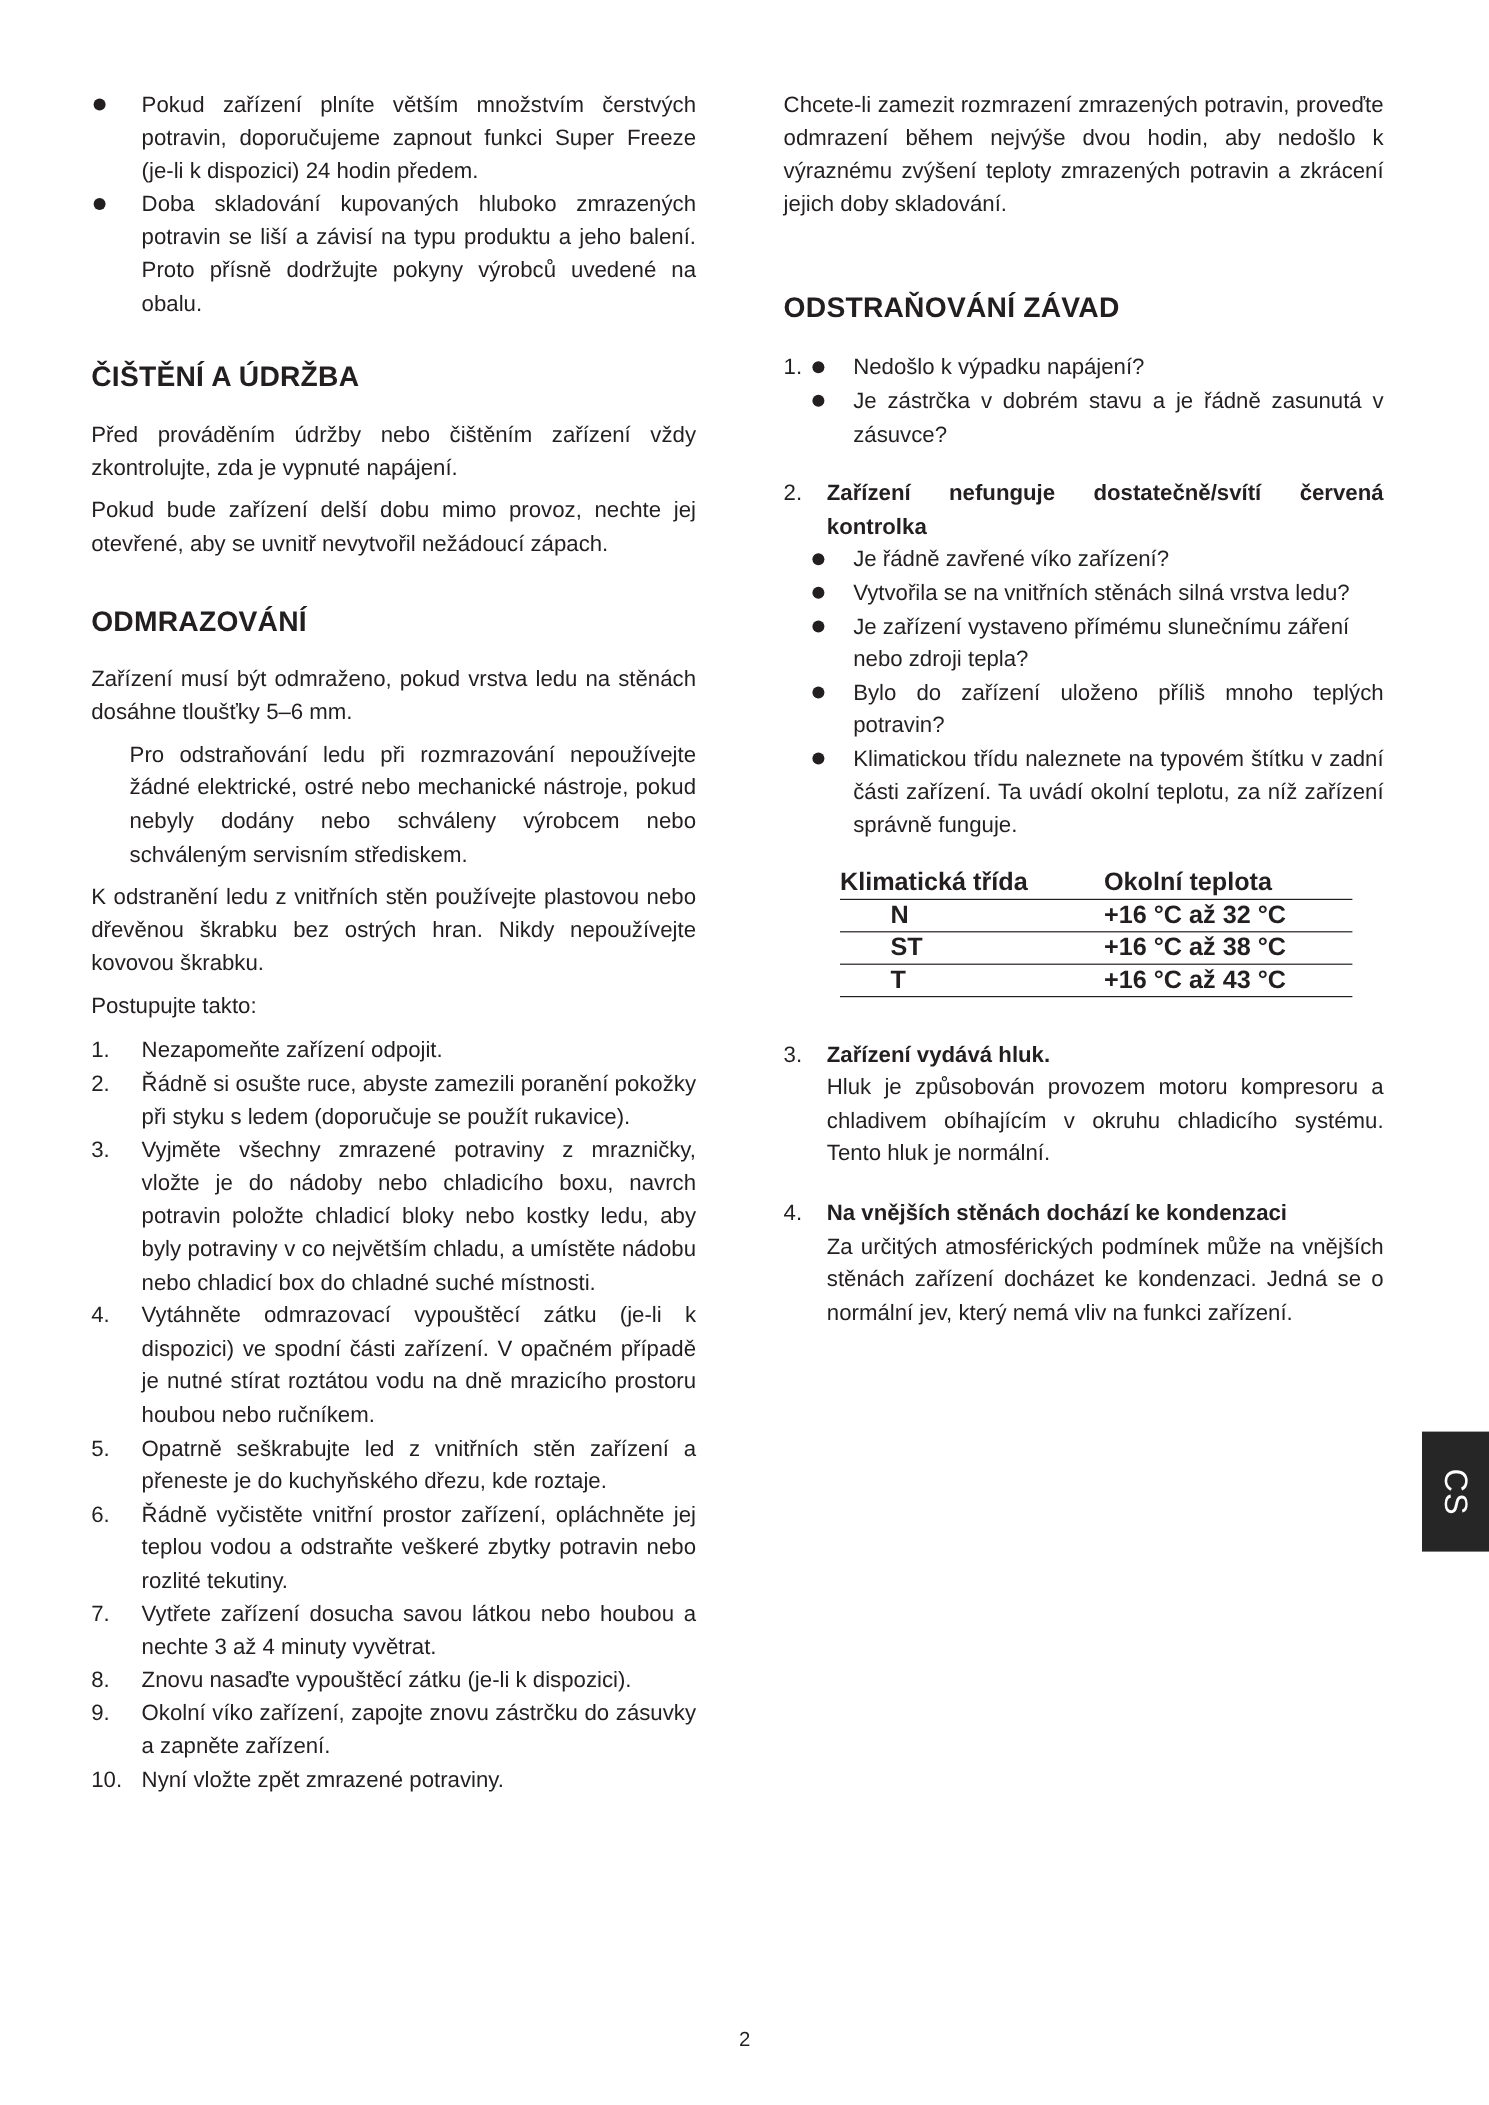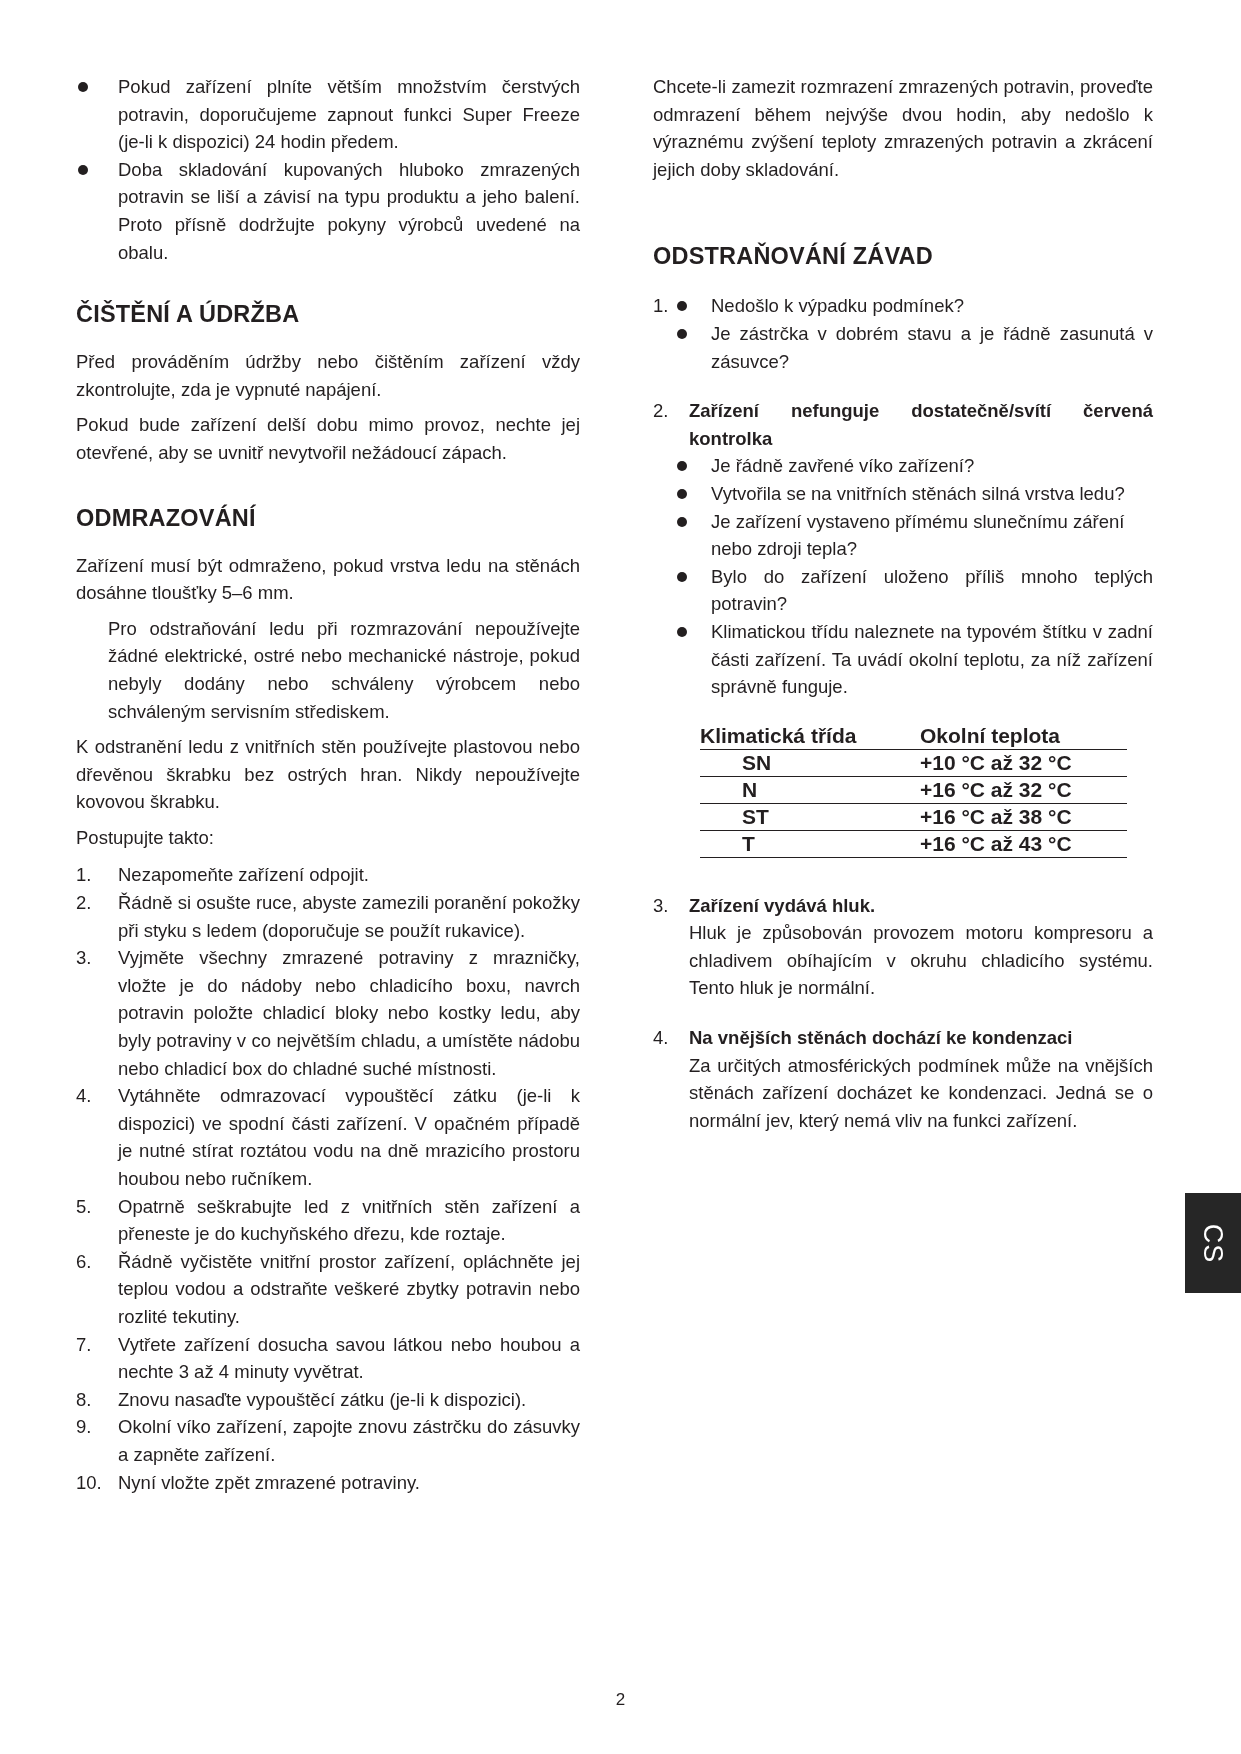--- a/index.html
+++ b/index.html
@@ -67,43 +67,39 @@
   </div>
 </div>
 
 <div class="col col-right">
   <p class="txt">Chcete-li zamezit rozmrazení zmrazených potravin, proveďte odmrazení během nejvýše dvou hodin, aby nedošlo k výraznému zvýšení teploty zmrazených potravin a zkrácení jejich doby skladování.</p>
 
   <div class="h2" style="margin-top:60px;">ODSTRAŇOVÁNÍ ZÁVAD</div>
 
   <div class="trouble" style="margin-top:22px;">
     <span class="num">1.</span>
-    <div class="sub-bullet"><span class="dot"></span><span>Nedošlo k výpadku podmínek?</span></div>
+    <div class="sub-bullet"><span class="dot"></span><span>Nedošlo k výpadku napájení?</span></div>
     <div class="sub-bullet"><span class="dot"></span><span>Je zástrčka v dobrém stavu a je řádně zasunutá v zásuvce?</span></div>
   </div>
 
   <div class="trouble" style="margin-top:22px;">
     <span class="num">2.</span>
     <div class="title">Zařízení nefunguje dostatečně/svítí červená kontrolka</div>
     <div class="sub-bullet"><span class="dot"></span><span>Je řádně zavřené víko zařízení?</span></div>
     <div class="sub-bullet" style="text-align:left;"><span class="dot"></span><span>Vytvořila se na vnitřních stěnách silná vrstva ledu?</span></div>
     <div class="sub-bullet" style="text-align:left;"><span class="dot"></span><span>Je zařízení vystaveno přímému slunečnímu záření nebo zdroji tepla?</span></div>
     <div class="sub-bullet"><span class="dot"></span><span>Bylo do zařízení uloženo příliš mnoho teplých potravin?</span></div>
     <div class="sub-bullet"><span class="dot"></span><span>Klimatickou třídu naleznete na typovém štítku v zadní části zařízení. Ta uvádí okolní teplotu, za níž zařízení správně funguje.</span></div>
   </div>
 
   <table class="climate-table" style="margin-top:22px; margin-left:47px; width:427px;">
     <tbody>
         <tr class="hdr">
       <td class="c1">Klimatická třída</td>
       <td>Okolní teplota</td>
-    </tr>
-    <tr>
-      <td class="c1 cls">SN</td>
-      <td>+10 °C až 32 °C</td>
     </tr>
     <tr>
       <td class="c1 cls">N</td>
       <td>+16 °C až 32 °C</td>
     </tr>
     <tr>
       <td class="c1 cls">ST</td>
       <td>+16 °C až 38 °C</td>
     </tr>
     <tr>

